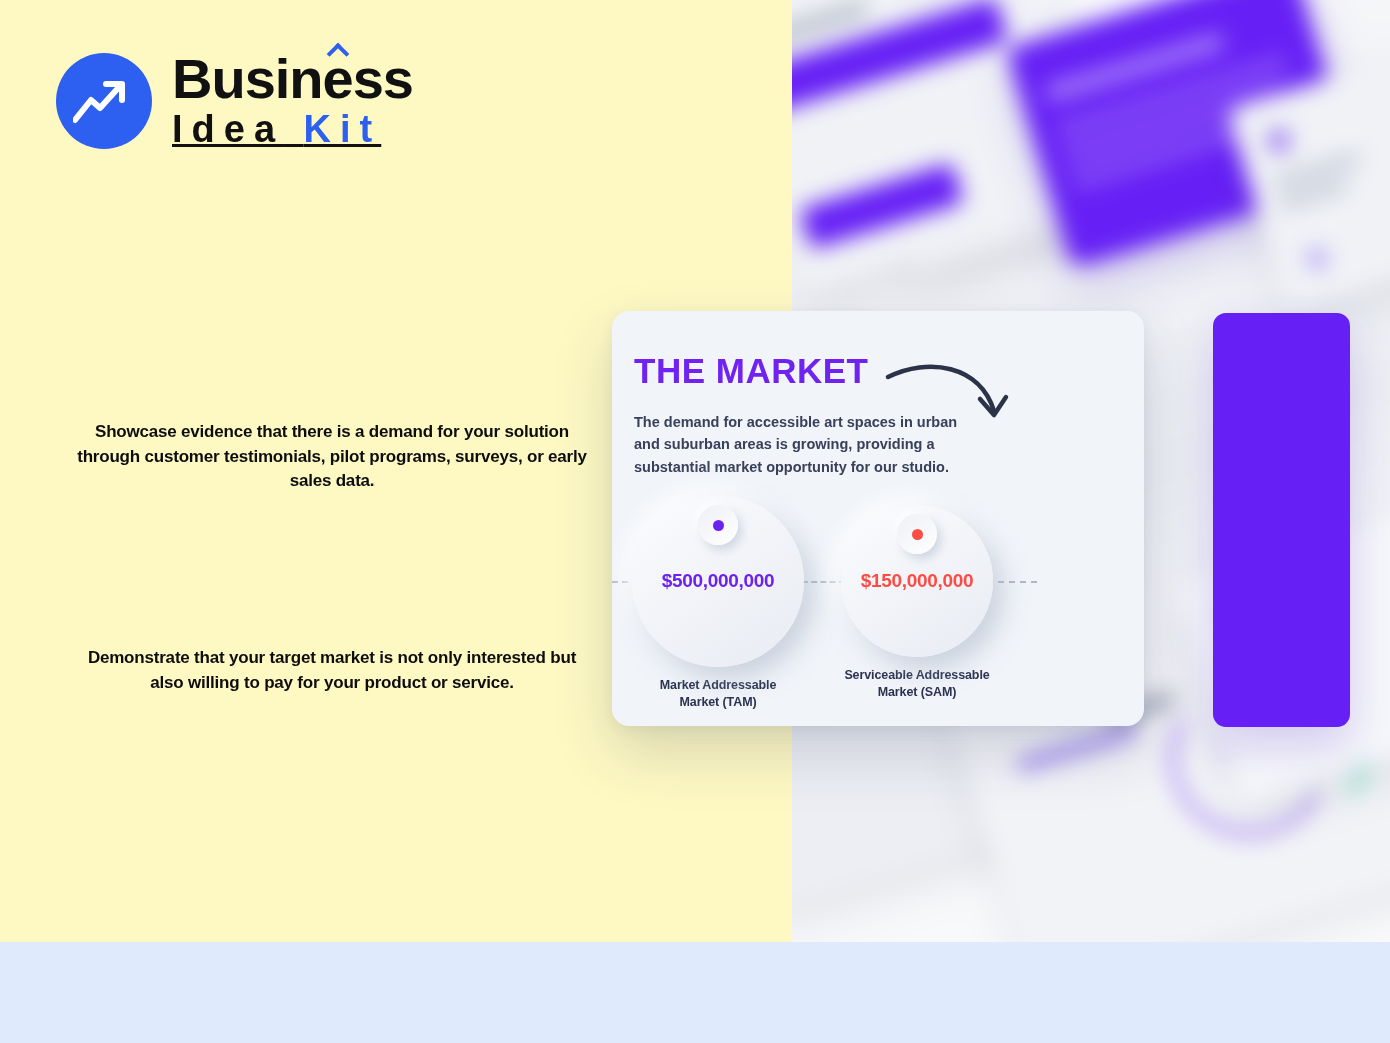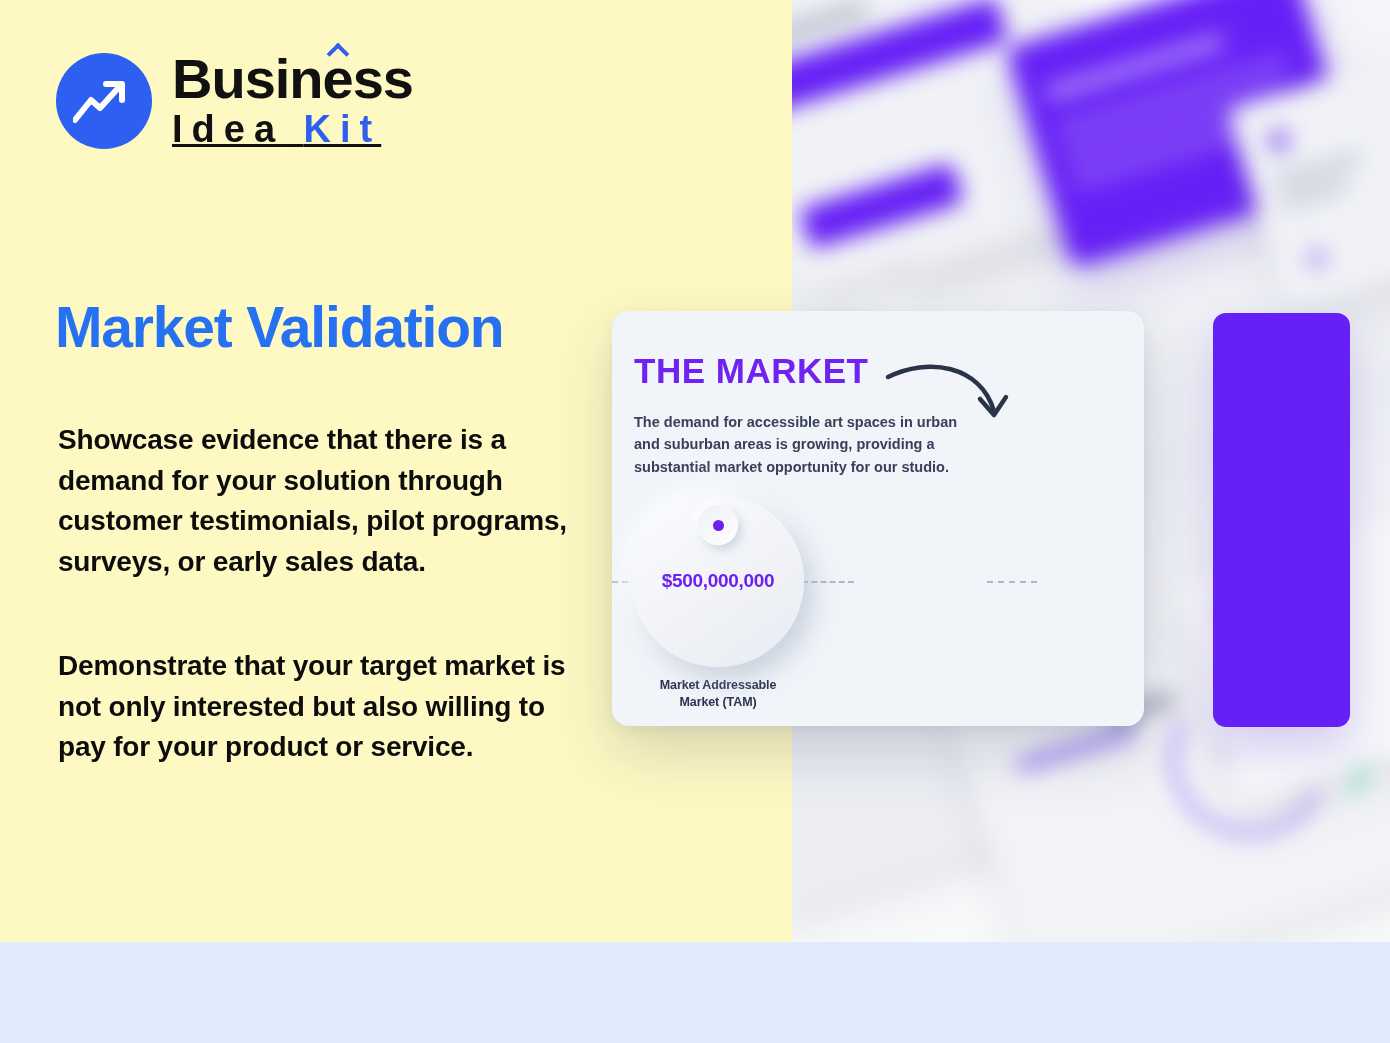--- a/index.html
+++ b/index.html
@@ -85,23 +85,24 @@
     letter-spacing: 9px; line-height: 1.05; margin-top: 4px; text-decoration: underline;
   }
   .logo-idea .kit { color: #2d5ff0; }
 
   .page-title {
     position: absolute; left: 55px; top: 296px;
     font-size: 57px; font-weight: 700; color: #2671f2;
     letter-spacing: -1.2px; line-height: 1.1;
   }
   .body-copy {
-    position: absolute; left: 58px; width: 520px;
-    font-size: 28px; font-weight: 700; color: #0d0d0d; line-height: 1.45;
+    position: absolute; left: 72px; width: 520px;
+    font-size: 17px; font-weight: 700; color: #0d0d0d; line-height: 1.45;
     letter-spacing: -.2px;
+    text-align: center;
   }
   .para1 { top: 420px; }
   .para2 { top: 646px; }
 
   
   .market-card {
     position: absolute; left: 612px; top: 311px;
     width: 532px; height: 415px;
     background: #f1f4f9;
     border-radius: 17px;
@@ -233,21 +234,20 @@
         <span>Business</span>
         <span class="circumflex"></span>
       </div>
       <div class="logo-idea">
         <span>Idea</span>
         <span class="kit">Kit</span>
       </div>
     </div>
   </div>
 
-  <h1 class="page-title">Market Validation</h1>
   <p class="body-copy para1">Showcase evidence that there is a demand for your solution through customer testimonials, pilot programs, surveys, or early sales data.</p>
   <p class="body-copy para2">Demonstrate that your target market is not only interested but also willing to pay for your product or service.</p>
 
   <div class="purple-bar"></div>
 
   <div class="market-card">
     <div class="mk-title">THE MARKET</div>
     <div class="mk-sub">The demand for accessible art spaces in urban and suburban areas is growing, providing a substantial market opportunity for our studio.</div>
 
     <div class="mk-arrow">
@@ -269,18 +269,30 @@
             <i style="background:#6b21f0;"></i>
           </div>
           <span class="amount" style="color:#6b21f0;">$500,000,000</span>
         </div>
         <div class="bubble-label">
           <span>Market Addressable</span><br>
           <span>Market (TAM)</span>
         </div>
       </div>
 
+      <div class="bubble-wrap" style="left:210px; top:14px; width:190px;">
+        <div class="bubble" style="width:152px; height:152px; margin:0 auto;">
+          <div class="knob">
+            <i style="background:#fc4d45;"></i>
+          </div>
+          <span class="amount" style="color:#fc4d45;">$150,000,000</span>
+        </div>
+        <div class="bubble-label">
+          <span>Serviceable Addressable</span><br>
+          <span>Market (SAM)</span>
+        </div>
+      </div>
 
     </div>
   </div>
 
   <div class="bottom-strip"></div>
 </div>
 
 </body></html>

